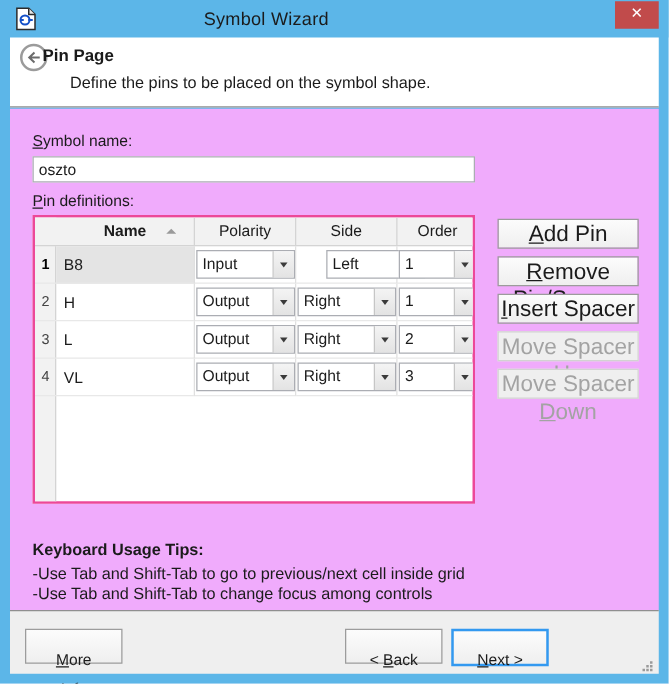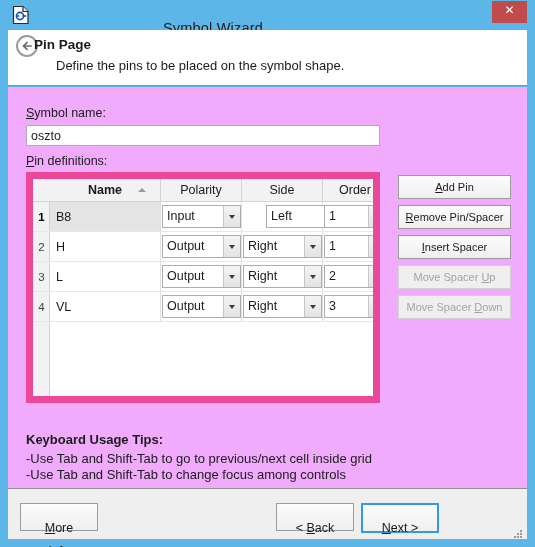--- a/index.html
+++ b/index.html
@@ -29,21 +29,21 @@
     height: 30px;
     background: #5CB6E8;
   }
   #app-icon {
     position: absolute;
     left: 12px; top: 5px;
     width: 18px; height: 20px;
   }
   #title-text {
     position: absolute;
-    left: 0; top: 20px;
+    left: 0; top: 8px;
     width: 426px;
     text-align: center;
     font-size: 14.5px;
     color: #1b1b1b;
     letter-spacing: .2px;
   }
   #close-btn {
     position: absolute;
     left: 492px; top: 1px;
     width: 35px; height: 22px;
@@ -127,21 +127,21 @@
     outline: none;
   }
   #pin-definitions-label { left: 18px; top: 67px; }
 
   
   #grid {
     position: absolute;
     left: 18px; top: 85px;
     width: 354px; height: 231px;
     box-sizing: border-box;
-    border: 7px solid #ec4899;
+    border: 2px solid #ec4899;
     background: #ffffff;
     overflow: hidden;
   }
   #grid-gutter-bg {
     position: absolute;
     left: 0; top: 0;
     width: 17px; height: 231px;
     background: #F2F2F2;
     border-right: 1px solid #D4D4D4;
     box-sizing: border-box;
@@ -238,21 +238,21 @@
 
   
   .sidebtn {
     position: absolute;
     left: 390px;
     width: 113px; height: 24px;
     box-sizing: border-box;
     border: 1px solid #9C9C9C;
     background: linear-gradient(#FCFCFC, #EFEFEF);
     font-family: "Liberation Sans", sans-serif;
-    font-size: 11px;
+    font-size: 18px;
     color: #1b1b1b;
     text-align: center;
     line-height: 22px;
     cursor: default;
     padding: 0;
   }
   .sidebtn.disabled {
     color: #a3a3a3;
     border-color: #d2d2d2;
     background: #EFEFEF;

